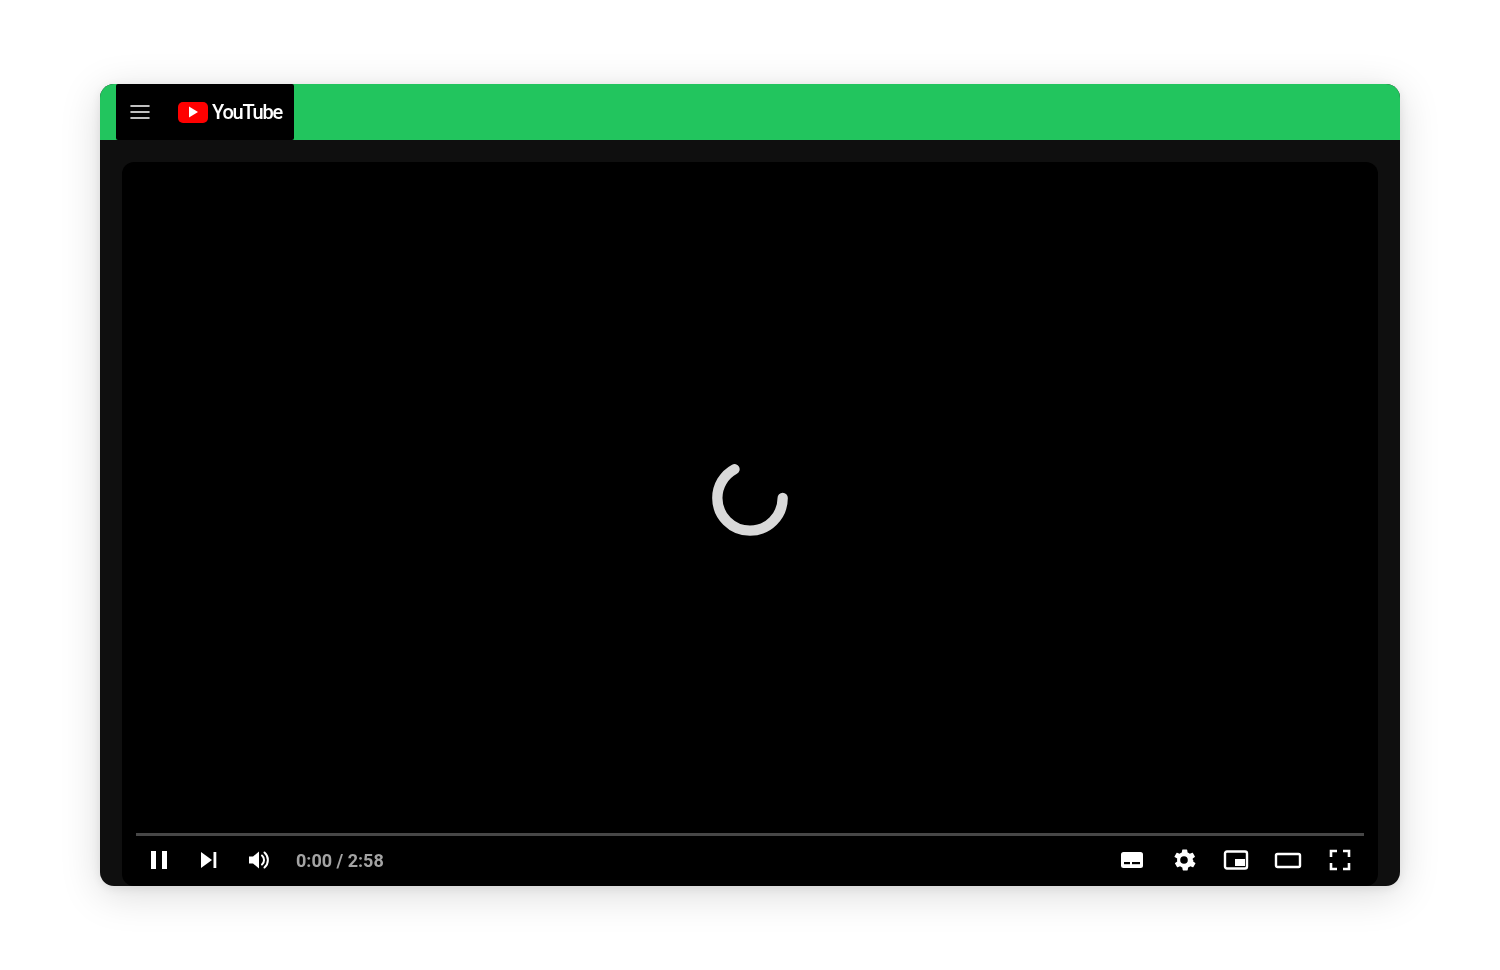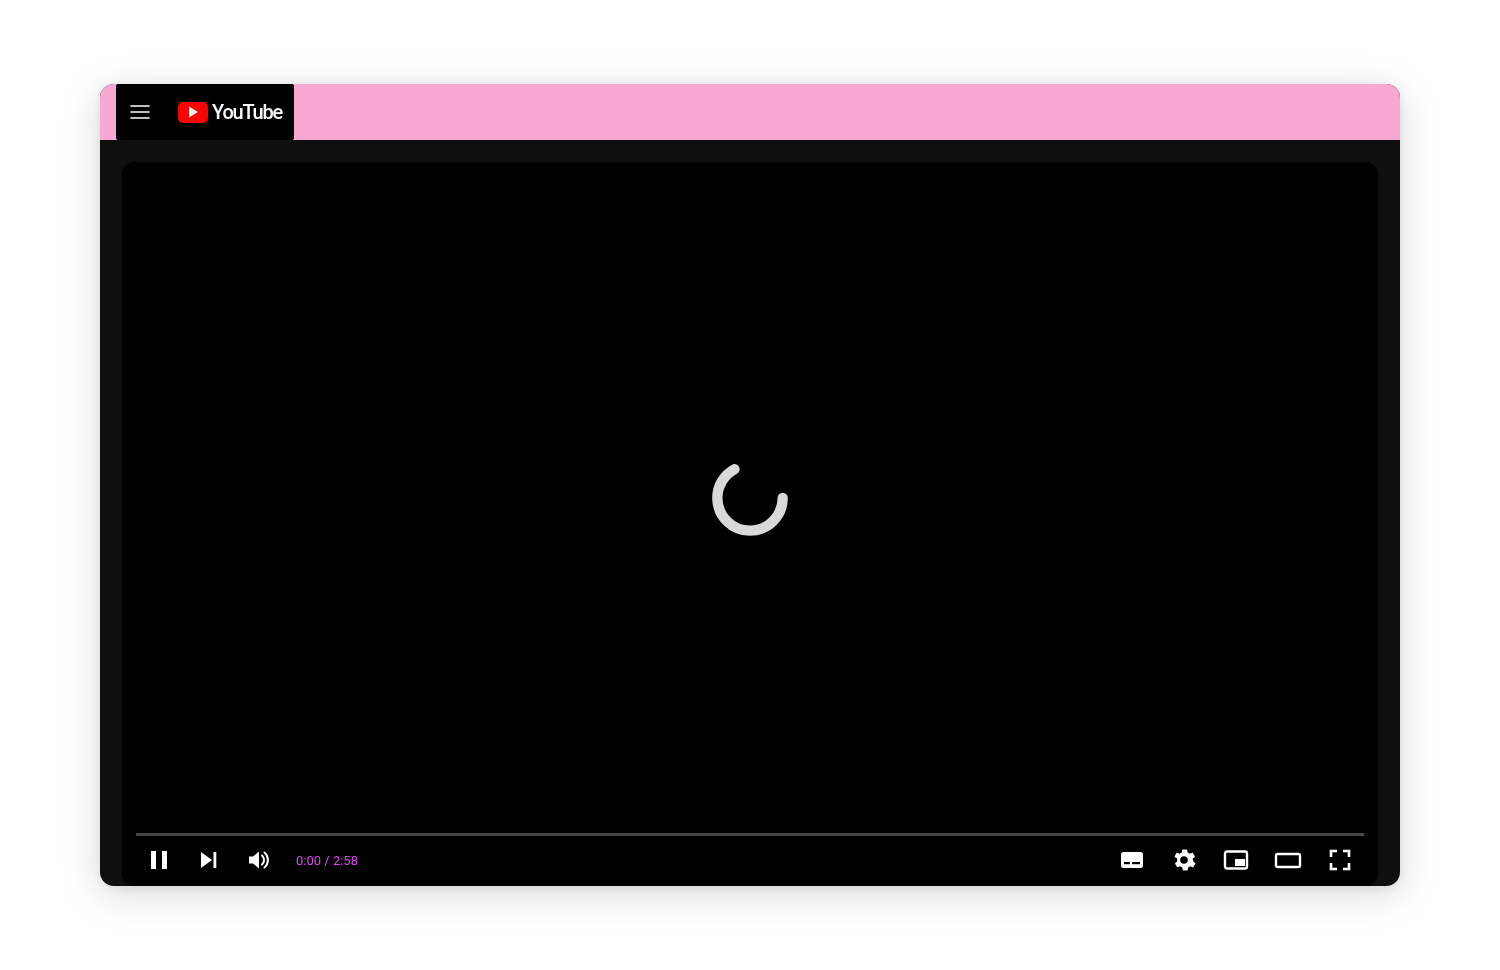--- a/index.html
+++ b/index.html
@@ -21,21 +21,21 @@
       overflow: hidden;
       display: flex;
       flex-direction: column;
     }
     .header {
       height: 56px;
       display: flex;
       align-items: center;
       padding: 0 16px;
       gap: 18px;
-      background: #f9a8d4;
+      background: #22c55e;
     }
     .header-left {
       display: flex;
       align-items: center;
       gap: 18px;
       padding: 8px 12px 8px 4px;
       background: #000;
       border-radius: 2px;
     }
     .menu-btn {
@@ -123,24 +123,25 @@
       display: flex;
       align-items: center;
       justify-content: center;
       cursor: pointer;
       border: none;
       background: none;
       color: #fff;
     }
     .controls-right .ctrl-btn { width: 48px; }
     .time-display {
-      color: #d946ef;
-      font-size: 13px;
+      color: #a3a3a3;
+      font-size: 18px;
       padding: 0 6px 0 10px;
       white-space: nowrap;
+      font-weight: bold;
     }
   </style>
 </head>
 <body>
 
 <div class="window">
 
   <div class="header">
     <div class="header-left">
       <button class="menu-btn">

